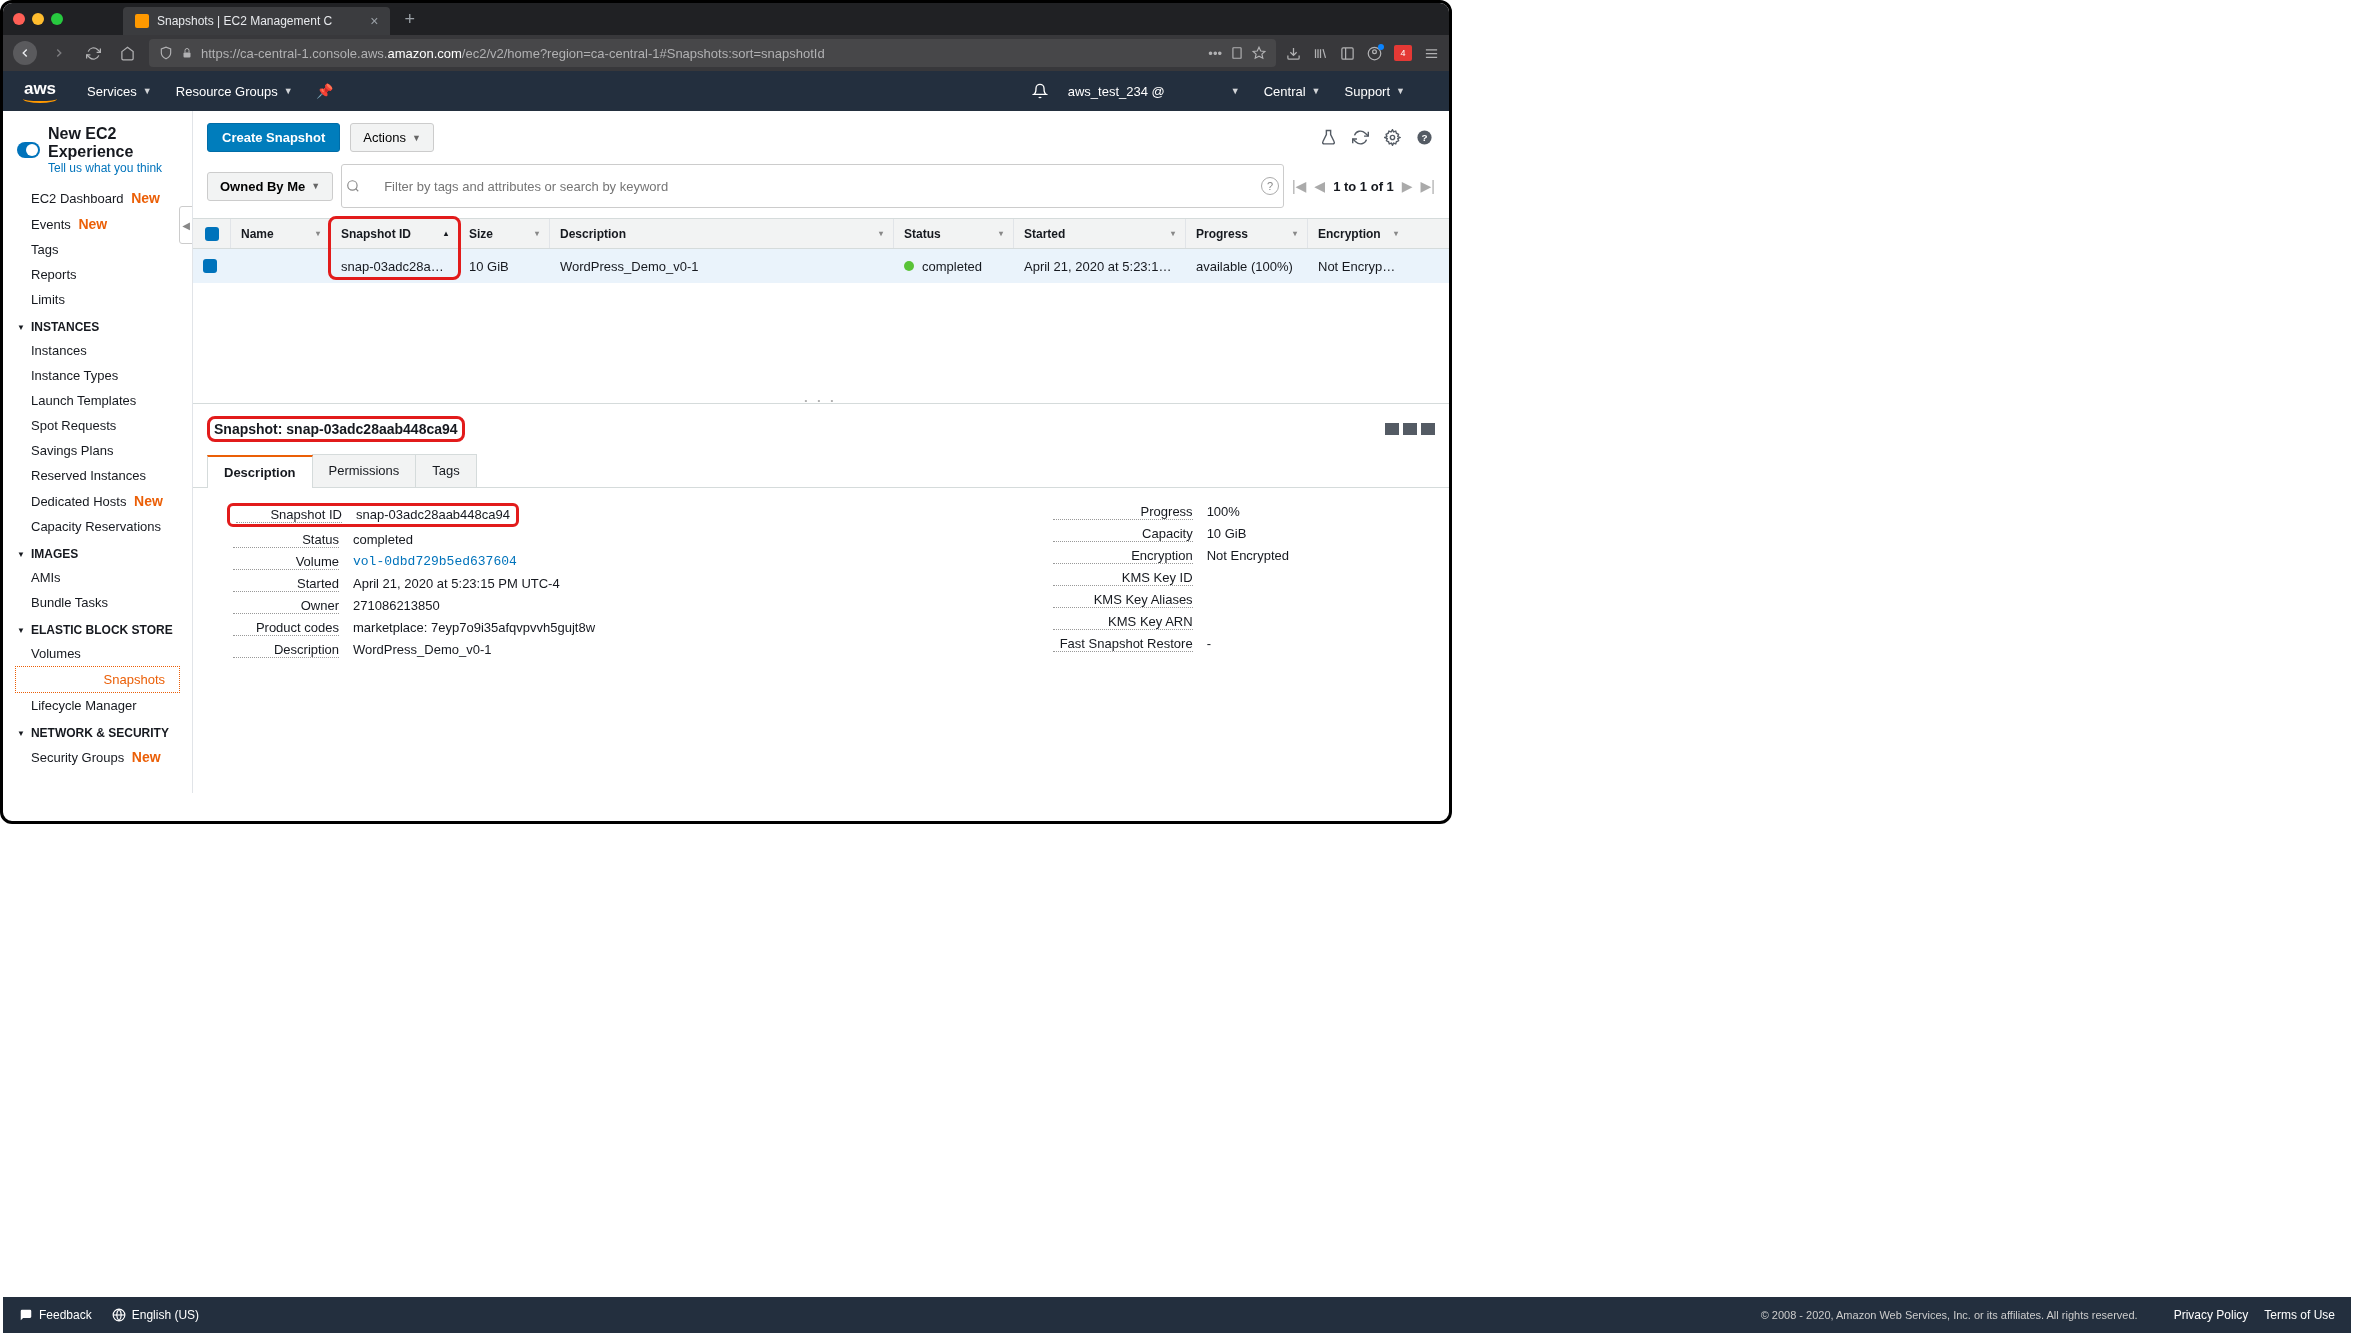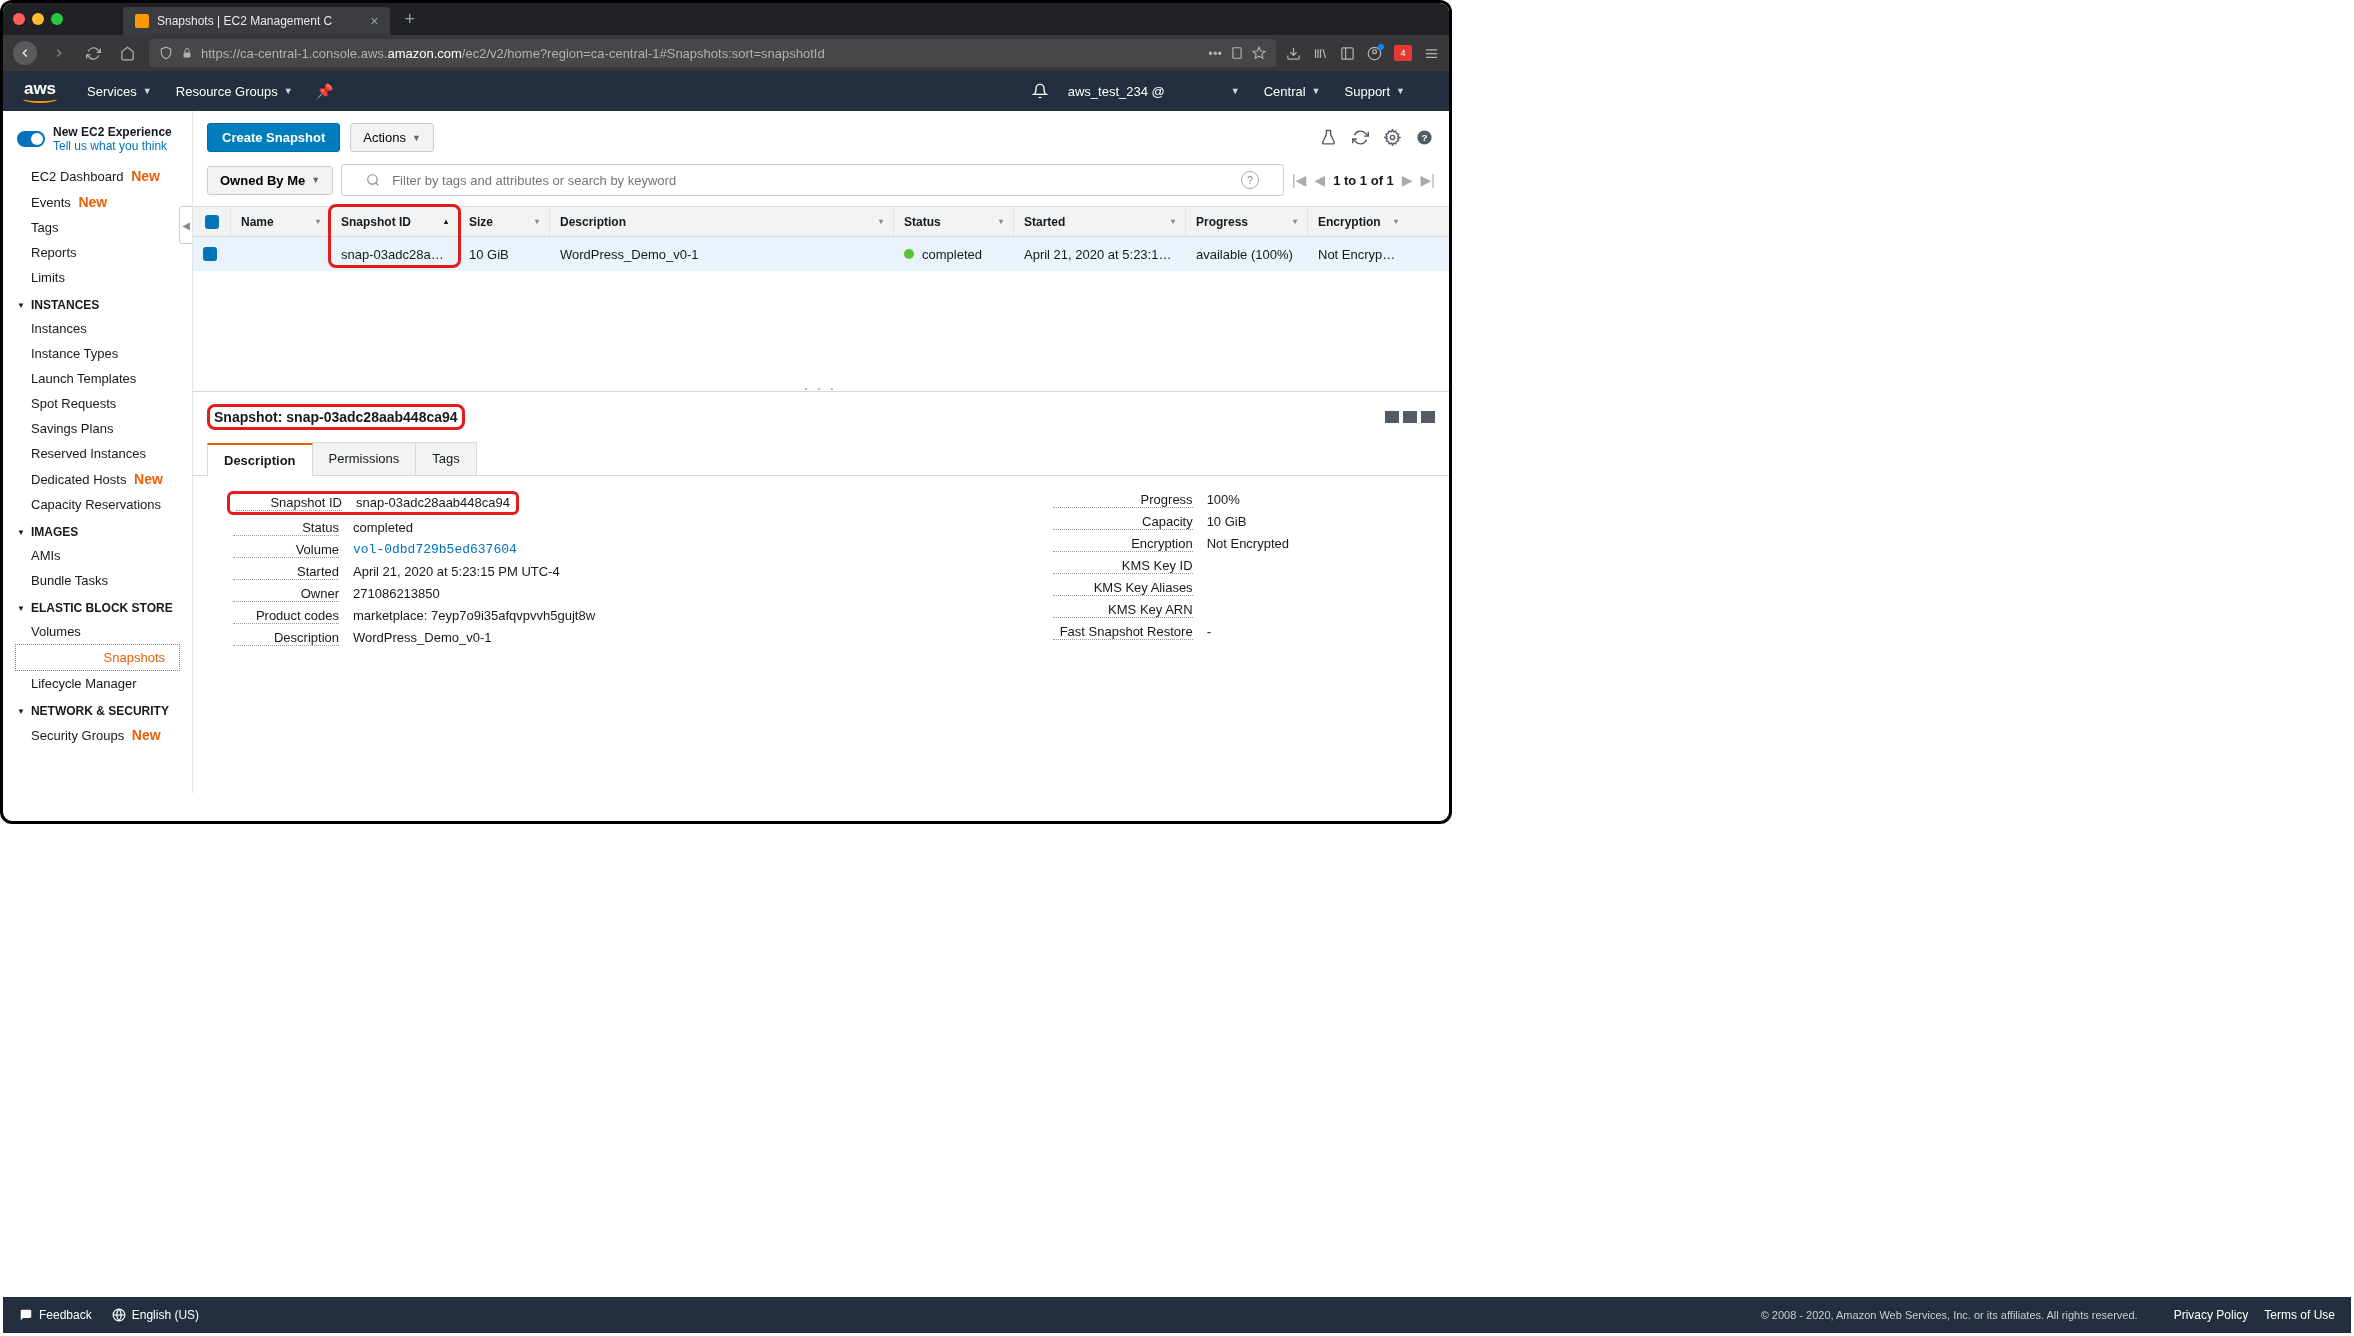--- a/index.html
+++ b/index.html
@@ -24,36 +24,36 @@
 .navitem .caret { font-size: 9px; opacity: .8; }
 .navspacer { flex: 1; }
 .pin { font-size: 14px; }
 .bell { margin-right: 20px; }
 .main { display: flex; height: calc(100% - 32px - 36px - 40px - 28px); }
 .sidebar { width: 190px; border-right: 1px solid #e1e4e8; padding: 10px 0; font-size: 13px; overflow-y: auto; position: relative; }
 .sidehandle { position: absolute; right: -1px; top: 95px; width: 14px; height: 38px; background: #fff; border: 1px solid #ccc; border-radius: 3px 0 0 3px; display: flex; align-items: center; justify-content: center; font-size: 10px; color: #888; cursor: pointer; z-index: 5; }
 .newexp { display: flex; align-items: center; padding: 4px 14px 10px; gap: 8px; }
 .toggle { width: 28px; height: 16px; background: #0073bb; border-radius: 8px; position: relative; cursor: pointer; }
 .toggle::after { content: ''; position: absolute; right: 2px; top: 2px; width: 12px; height: 12px; background: #fff; border-radius: 50%; }
-.newexp .txt { font-size: 12px; font-weight: 700; }
+.newexp .txt { font-size: 16px; font-weight: 700; }
 .newexp .sub { font-size: 12px; color: #0073bb; cursor: pointer; }
 .sidebar a { display: block; padding: 5px 14px 5px 28px; color: #16191f; text-decoration: none; cursor: pointer; }
 .sidebar a.active { color: #eb5f07; border: 1px dotted #eb5f07; margin: 0 12px; padding-left: 15px; text-align: right; }
 .sidebar .section { padding: 8px 14px 4px; font-weight: 700; font-size: 12px; display: flex; align-items: center; gap: 4px; }
 .sidebar .section::before { content: '▼'; font-size: 8px; margin-right: 2px; }
 .newbadge { background: none; color: #eb5f07; font-size: 14px; font-weight: 700; margin-left: 4px; }
 .content { flex: 1; display: flex; flex-direction: column; }
 .actionbar { padding: 12px 14px; display: flex; align-items: center; gap: 10px; }
 .btn-primary { background: #007dbc; color: #fff; border: 1px solid #006ca7; padding: 6px 14px; border-radius: 3px; font-weight: 700; font-size: 13px; cursor: pointer; }
 .btn-default { background: #f2f3f3; border: 1px solid #ccc; padding: 6px 12px; border-radius: 3px; font-size: 13px; cursor: pointer; display: flex; align-items: center; gap: 6px; }
 .btn-default .caret { font-size: 9px; color: #666; }
 .abspacer { flex: 1; }
 .abicon { width: 22px; height: 22px; display: flex; align-items: center; justify-content: center; cursor: pointer; color: #545b64; font-size: 17px; }
 .filterbar { padding: 0 14px 10px; display: flex; align-items: center; gap: 8px; }
-.filterbox { flex: 1; border: 1px solid #ccc; border-radius: 3px; background: #fff; height: 32px; display: flex; align-items: center; padding: 0 24px; gap: 12px; }
+.filterbox { flex: 1; border: 1px solid #ccc; border-radius: 3px; background: #fff; height: 44px; display: flex; align-items: center; padding: 0 4px; gap: 24px; }
 .filterbox input { flex: 1; border: none; outline: none; font-size: 13px; background: transparent; }
 .helpicon { width: 18px; height: 18px; border: 1px solid #aaa; border-radius: 50%; display: flex; align-items: center; justify-content: center; font-size: 11px; color: #888; }
 .pager { display: flex; align-items: center; gap: 8px; color: #666; font-size: 13px; }
 .pager .pbtn { color: #aaa; cursor: pointer; font-size: 14px; }
 .table { border-top: 1px solid #d5dbdb; }
 .thead { display: flex; background: #f2f3f3; border-bottom: 1px solid #d5dbdb; height: 30px; align-items: center; font-weight: 700; font-size: 12px; }
 .th { padding: 0 10px; display: flex; align-items: center; justify-content: space-between; border-right: 1px solid #e1e4e8; height: 100%; position: relative; }
 .th .sort { font-size: 8px; color: #888; }
 .th.sorted .sort { color: #16191f; }
 .trow { display: flex; height: 34px; align-items: center; background: #eaf3fb; font-size: 13px; }

